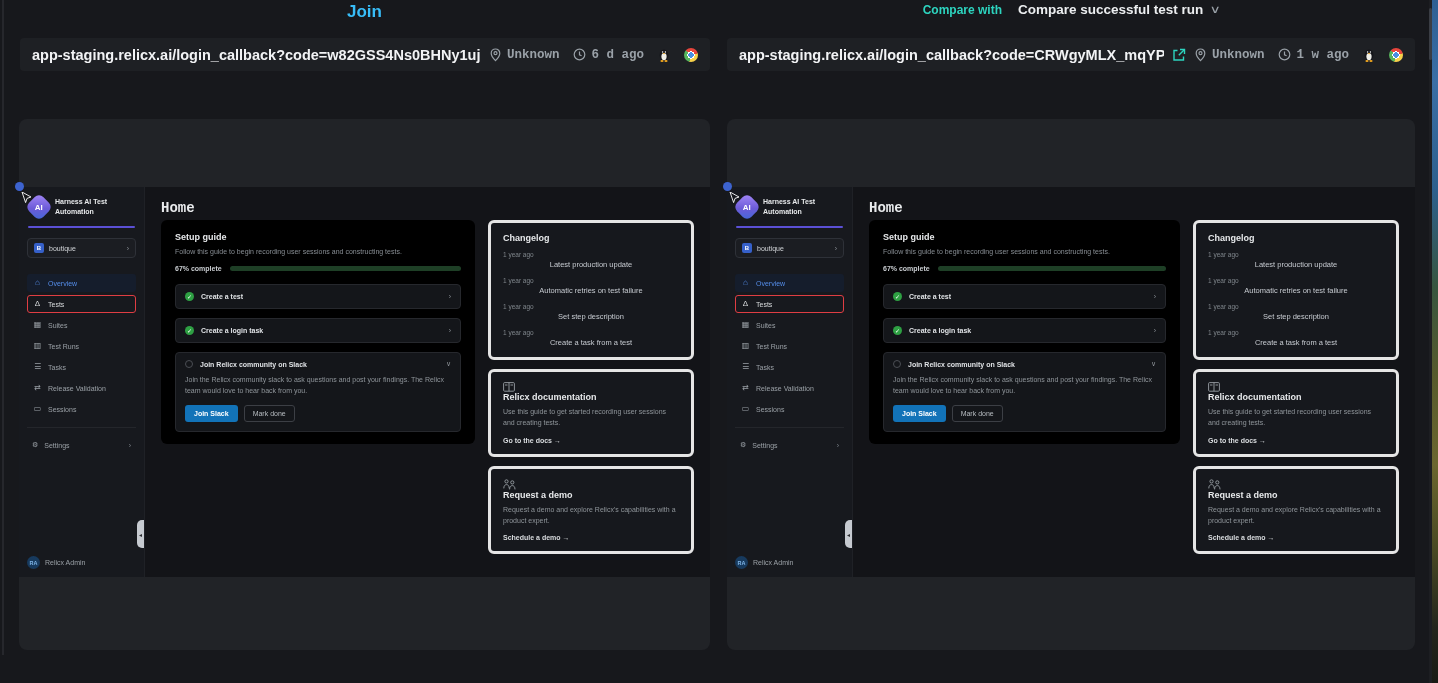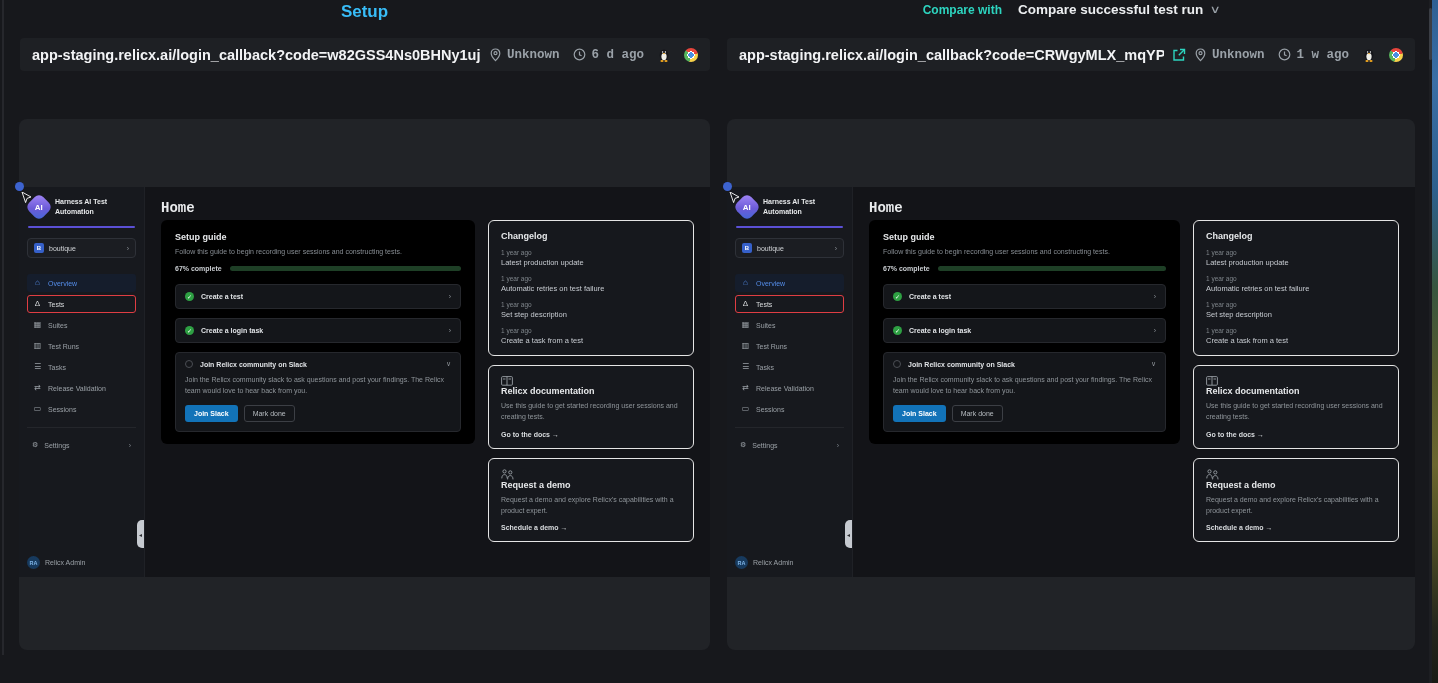--- a/index.html
+++ b/index.html
@@ -105,37 +105,37 @@
   .slack-box { background:#14161a; border:1px solid #26282d; border-radius:4px; padding:7px 9px 9px; }
   .slack-head { display:flex; align-items:center; gap:7px; cursor:pointer; }
   .slack-desc { font-size:7px; color:#8f959a; line-height:1.55; margin:7px 0 8px; }
   .btn-row { display:flex; gap:6px; }
   .btn-join { background:#1273b8; color:#fff; font-size:7px; font-weight:700; padding:4px 9px;
     border:none; border-radius:3px; cursor:pointer; }
   .btn-done { background:transparent; color:#b7bcc1; font-size:7px; padding:4px 8px;
     border:1px solid #3c3f45; border-radius:3px; cursor:pointer; }
 
   .right-col { width:206px; display:flex; flex-direction:column; gap:9px; flex:0 0 auto; }
-  .card { border:1px solid #e5e5e5; background:#16181d; border-radius:6px; padding:10px 12px; }
+  .card { border:3px solid #e5e5e5; background:#16181d; border-radius:6px; padding:10px 12px; }
   .card-title { font-size:9px; font-weight:700; color:#e6e8ea; }
   .cl-entry { margin-top:8px; }
   .cl-time { font-size:6.5px; color:#7f858b; }
-  .cl-text { font-size:7.5px; color:#c6cad0; margin-top:2px; }
+  .cl-text { font-size:7.5px; color:#c6cad0; margin-top:2px;text-align:center; }
   .card-icon { margin-bottom:6px; color:#9aa0a6; }
   .card-desc { font-size:7px; color:#8f959a; line-height:1.55; margin:5px 0 8px; }
   .card-link { font-size:7px; font-weight:700; color:#d9dcdf; cursor:pointer; }
 
   svg { display:block; }
 </style>
 </head>
 <body>
 
 <div class="left-edge-line"></div>
 
-<div class="title-left">Setup</div>
+<div class="title-left">Join</div>
 <div class="title-right">
   <span class="cmp">Compare with</span>
   <span class="run-selector">
     <span class="sel-label">Compare successful test run</span>
     <span class="chev">∨</span>
   </span>
 </div>
 
 <div class="urlbar p0">
   <span class="url-text">app-staging.relicx.ai/login_callback?code=w82GSS4Ns0BHNy1uj...</span>

